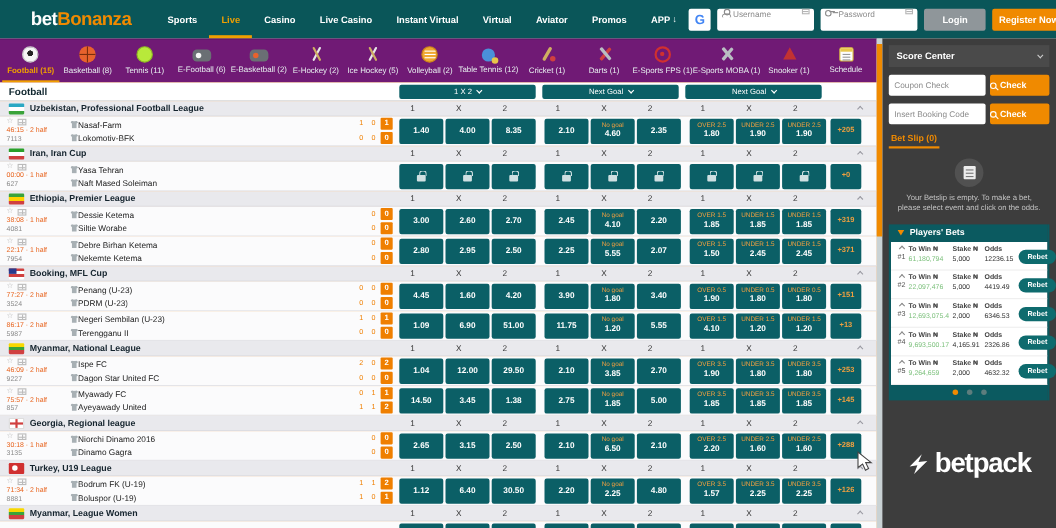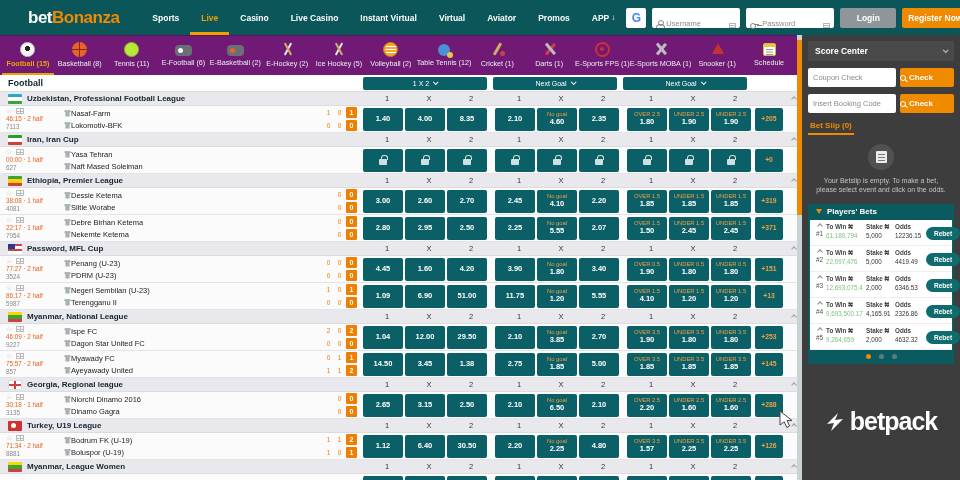--- a/index.html
+++ b/index.html
@@ -12,21 +12,21 @@
   .logo{font-size:17px;font-weight:800;letter-spacing:-.5px;margin-right:22px;white-space:nowrap}
   .logo .l1{color:#fff}.logo .l2{color:#f08a00}
   .nav{display:flex;height:100%;align-items:stretch}
   .nav-item{display:flex;align-items:center;padding:0 11px;color:#fff;font-size:8.5px;font-weight:bold;
     border-bottom:3px solid transparent;border-top:3px solid transparent;cursor:pointer;white-space:nowrap}
   .nav-item.active{color:#f0a000;border-bottom-color:#f0a000}
   .dl-arrow{font-size:8px;margin-left:2px}
   .auth{margin-left:auto;display:flex;align-items:center;gap:6px;padding-right:4px}
   .gbtn{width:20px;height:20px;background:#fff;border-radius:2px;display:flex;align-items:center;justify-content:center;
     font-weight:bold;font-size:12px;color:#4285F4;cursor:pointer}
-  .inwrap{background:#fff;border-radius:2px;height:20px;width:88px;display:flex;align-items:flex-end;padding:0 4px;gap:3px}
+  .inwrap{background:#fff;border-radius:2px;height:20px;width:88px;display:flex;align-items:flex-start;padding:0 4px;gap:3px}
   .inwrap input{border:none;outline:none;width:100%;font-size:7.5px;color:#333;background:transparent;
     font-family:"Liberation Sans","DejaVu Sans",sans-serif}
   .inwrap input::placeholder{color:#8a8a8a}
   .person{width:7px;height:8px;position:relative;flex:none}
   .person::before{content:"";position:absolute;left:1.5px;top:0;width:4px;height:4px;border:1px solid #8a8a8a;border-radius:50%}
   .person::after{content:"";position:absolute;left:0;bottom:0;width:7px;height:3px;border:1px solid #8a8a8a;border-bottom:none;border-radius:4px 4px 0 0}
   .keyic{width:9px;height:6px;position:relative;flex:none}
   .keyic::before{content:"";position:absolute;left:0;top:1px;width:4px;height:4px;border:1px solid #8a8a8a;border-radius:50%}
   .keyic::after{content:"";position:absolute;left:4px;top:2.5px;width:5px;height:1px;background:#8a8a8a;box-shadow:3px 1px 0 -0px #8a8a8a}
   .kbic{width:7px;height:5px;border:1px solid #b5b5b5;margin-left:auto;flex:none;
@@ -84,21 +84,21 @@
     padding:0 4px 0 8px;flex:none}
   .page-title{font-size:9px;font-weight:bold;color:#10262e}
   .markets{margin-left:auto;width:430px;display:flex;flex:none}
   .market-btn{width:124px;height:13px;background:#0b5f66;border-radius:2px;color:#fff;font-size:7px;
     display:flex;align-items:center;justify-content:center;gap:4px;margin-right:6px;cursor:pointer}
   .chv{display:inline-block;width:4px;height:4px;border-right:1.3px solid currentColor;border-bottom:1.3px solid currentColor}
   .chv.down{transform:rotate(45deg) translateY(-1px)}
   .chv.up{transform:rotate(-135deg)}
 
   .league-head{height:14px;background:#e9e9ed;border-bottom:1px solid #dcdce0;display:flex;align-items:center;
-    padding:0 0 0 8px;gap:5px}
+    padding:0 12px 0 8px;gap:5px}
   .flag{width:14px;height:10px;border-radius:1px;flex:none}
   .flag.uz{background:linear-gradient(180deg,#2aa8c4 0 33%,#fff 33% 66%,#3aa33a 66%)}
   .flag.ir{background:linear-gradient(180deg,#2aa02a 0 33%,#fff 33% 66%,#d04040 66%)}
   .flag.et{background:linear-gradient(180deg,#3aa33a 0 33%,#ffd200 33% 66%,#d04040 66%)}
   .flag.my{background:linear-gradient(180deg,#d04040 0 25%,#fff 25% 50%,#d04040 50% 75%,#fff 75%);position:relative}
   .flag.my::after{content:"";position:absolute;left:0;top:0;width:7px;height:5px;background:#2a3a8c}
   .flag.mm{background:linear-gradient(180deg,#f8d800 0 33%,#3aa33a 33% 66%,#d04040 66%)}
   .flag.ge{background:#fff;border:1px solid #ddd;background-image:linear-gradient(#d04040,#d04040),linear-gradient(#d04040,#d04040);
     background-size:100% 2px,2px 100%;background-position:center,center;background-repeat:no-repeat}
   .flag.tr{background:#d03030;position:relative}
@@ -632,21 +632,21 @@
                   <span class="cell morec">
                     <span class="cval">+371</span>
                   </span>
                   <span class="chevcol"></span>
                 </div>
               </div>
             </div>
             <div class="league">
               <div class="league-head">
                 <span class="flag my"></span>
-                <span class="lg-name">Password, MFL Cup</span>
+                <span class="lg-name">Booking, MFL Cup</span>
                 <div class="odds-area">
                   <span class="lbl">1</span>
                   <span class="lbl">X</span>
                   <span class="lbl">2</span>
                   <span class="lbl">1</span>
                   <span class="lbl">X</span>
                   <span class="lbl">2</span>
                   <span class="lbl">1</span>
                   <span class="lbl">X</span>
                   <span class="lbl">2</span>

